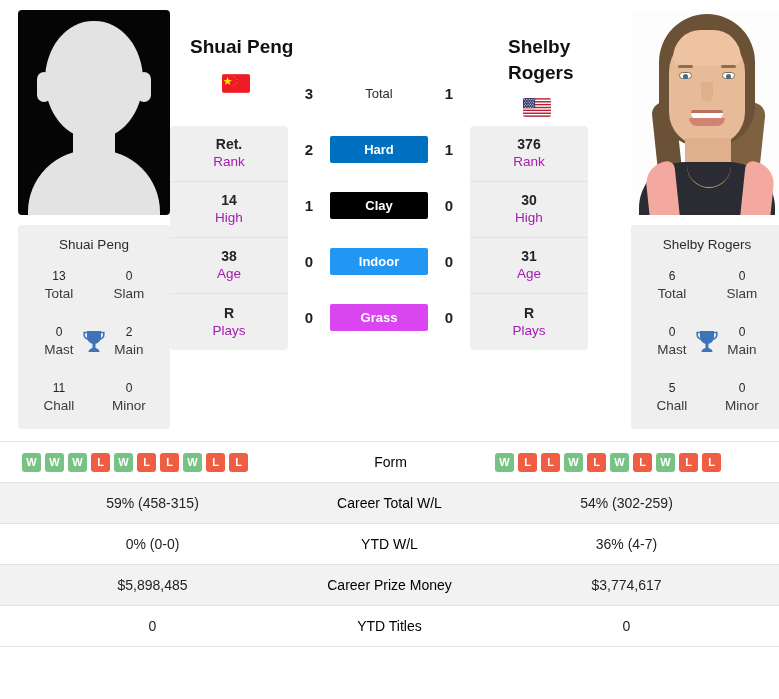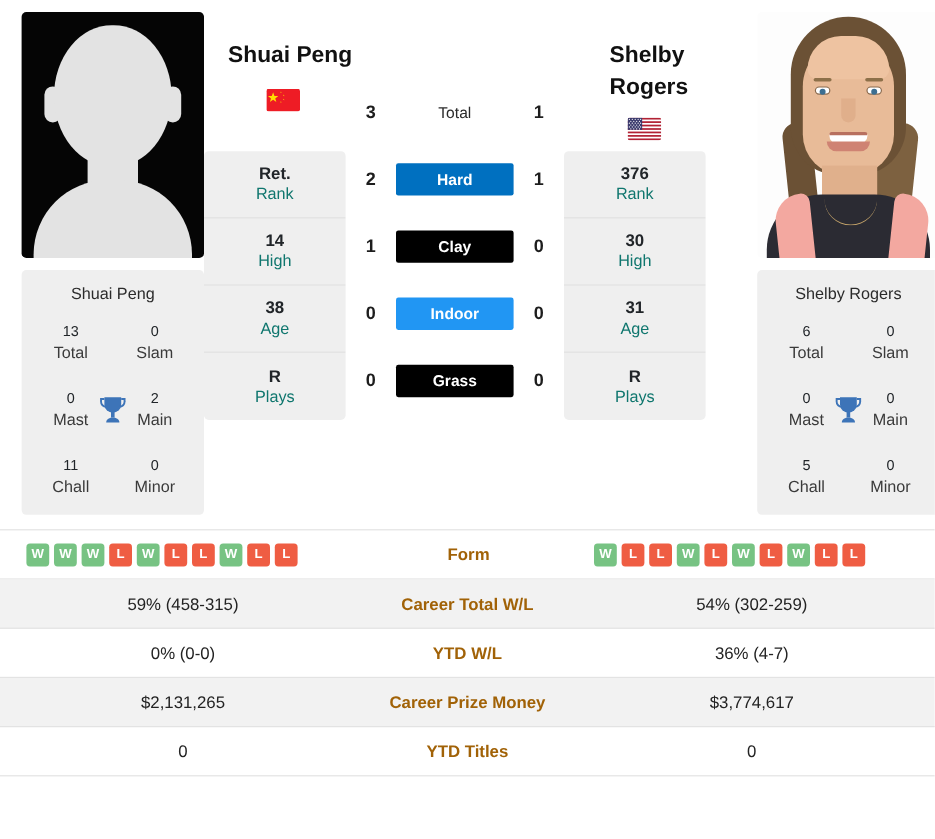--- a/index.html
+++ b/index.html
@@ -175,21 +175,21 @@
   .mid-col.left { }
   .mid-col.right { margin-right: 43px; }
   .mid-cell {
     height: 56px;
     display: flex; flex-direction: column;
     align-items: center; justify-content: center;
     border-bottom: 1px solid #e2e2e2;
   }
   .mid-cell:last-child { border-bottom: none; }
   .mid-cell .v { font-size: 14px; font-weight: 700; line-height: 17px; }
-  .mid-cell .l { font-size: 13.5px; color: #0f766e; line-height: 18px; }
+  .mid-cell .l { font-size: 13.5px; color: #a21caf; line-height: 18px; }
 
   
   .h2h {
     flex: 1 1 auto;
     padding-top: 55px;
   }
   .h2h-row {
     display: flex;
     align-items: center;
     justify-content: center;
@@ -253,23 +253,23 @@
   }
   .trow.alt { background: #f2f2f2; }
   .tcell {
     flex: 1 1 0;
     text-align: center;
     font-size: 14px;
     color: #232323;
   }
   .tcell.mid {
     flex: 0 0 205px;
-    font-weight: 700;
+    font-weight: 400;
     font-size: 14px;
-    color: #a16207;
+    color: #000000;
   }
   .form-cell {
     display: flex;
     gap: 4px;
     justify-content: flex-start;
     padding-left: 4px;
   }
   .form-cell.r { justify-content: flex-start; padding-left: 2px; }
   .badge {
     width: 19px; height: 19px;
@@ -370,21 +370,21 @@
         <div class="surface" style="background:#000000">Clay</div>
         <div class="h2h-score">0</div>
       </div>
       <div class="h2h-row">
         <div class="h2h-score">0</div>
         <div class="surface" style="background:#2196f3">Indoor</div>
         <div class="h2h-score">0</div>
       </div>
       <div class="h2h-row">
         <div class="h2h-score">0</div>
-        <div class="surface" style="background:#000000">Grass</div>
+        <div class="surface" style="background:#d946ef">Grass</div>
         <div class="h2h-score">0</div>
       </div>
     </div>
 
     <div class="mid-col right">
       <div class="mid-cell">
         <div class="v">376</div>
         <div class="l">Rank</div>
       </div>
       <div class="mid-cell">
@@ -558,21 +558,21 @@
       <div class="tcell">54% (302-259)</div>
     </div>
 
     <div class="trow">
       <div class="tcell">0% (0-0)</div>
       <div class="tcell mid">YTD W/L</div>
       <div class="tcell">36% (4-7)</div>
     </div>
 
     <div class="trow alt">
-      <div class="tcell">$2,131,265</div>
+      <div class="tcell">$5,898,485</div>
       <div class="tcell mid">Career Prize Money</div>
       <div class="tcell">$3,774,617</div>
     </div>
 
     <div class="trow">
       <div class="tcell">0</div>
       <div class="tcell mid">YTD Titles</div>
       <div class="tcell">0</div>
     </div>
 

